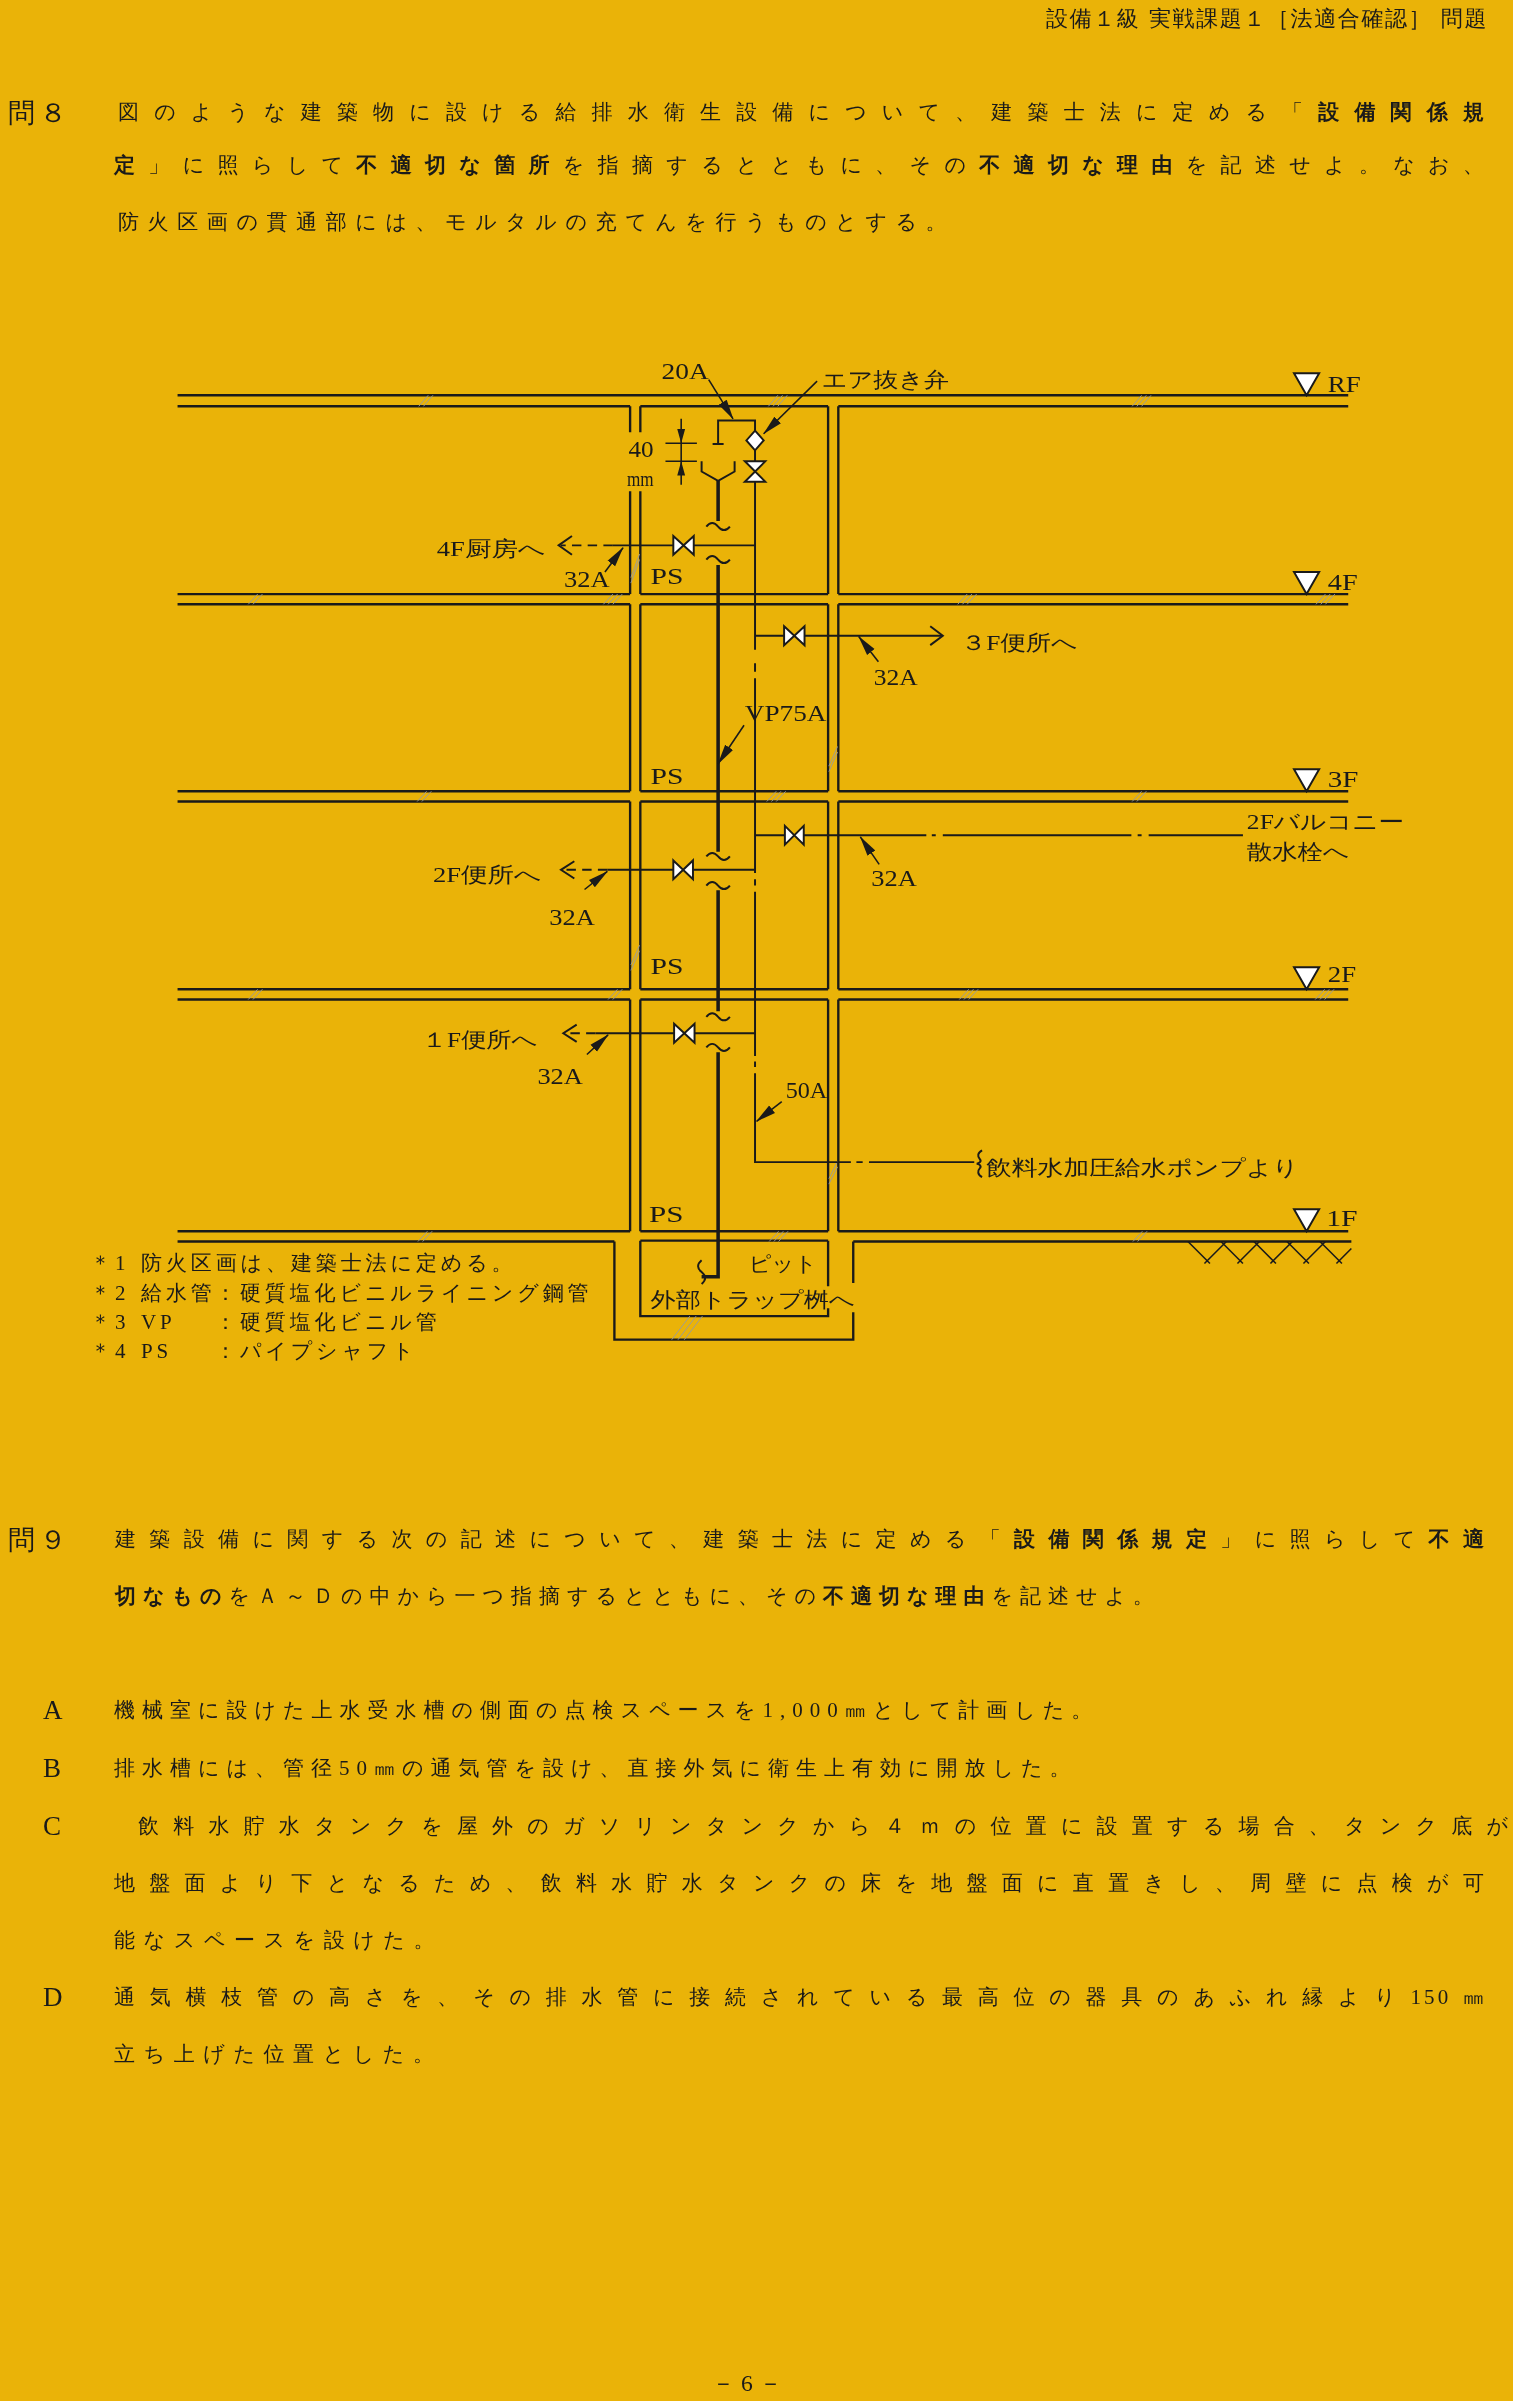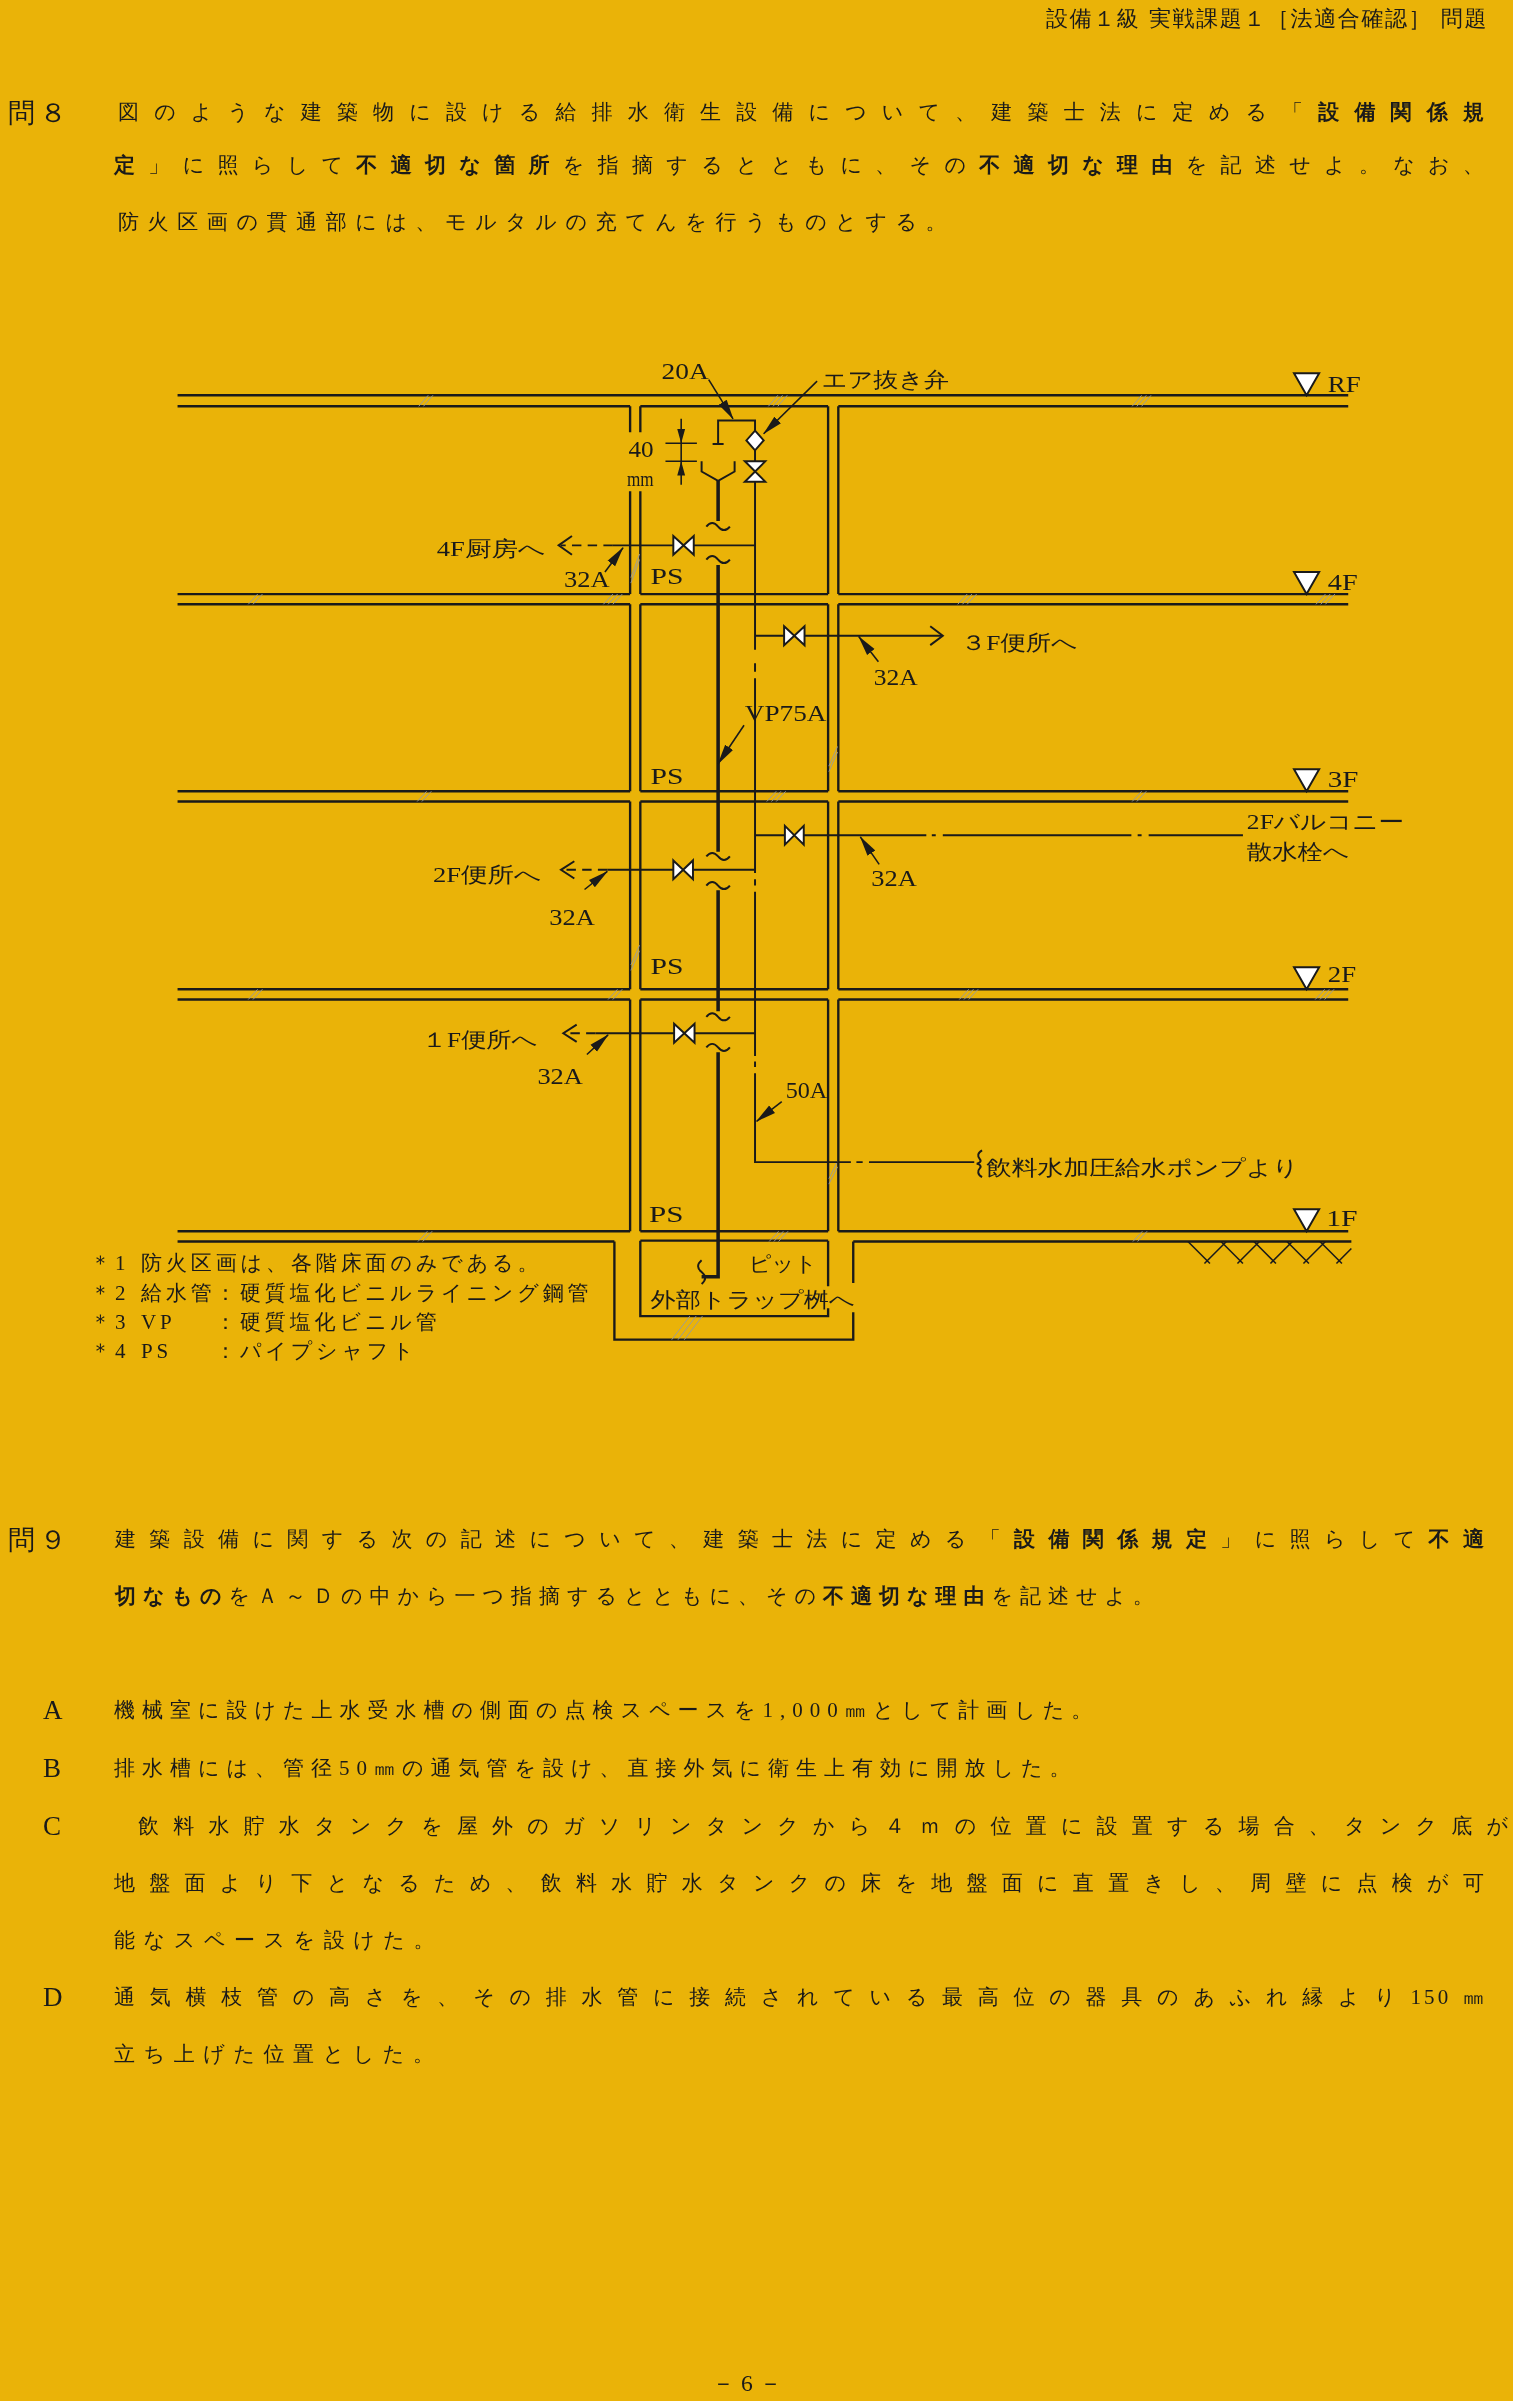--- a/index.html
+++ b/index.html
@@ -176,21 +176,21 @@
     <text class="dl" x="828" y="998" textLength="42" lengthAdjust="spacingAndGlyphs">PS</text>
     <text class="dl" x="828" y="1240" textLength="42" lengthAdjust="spacingAndGlyphs">PS</text>
     <text class="dl" x="826" y="1555" textLength="44" lengthAdjust="spacingAndGlyphs">PS</text>
 
     <text class="dls" x="953" y="1617" textLength="87" lengthAdjust="spacingAndGlyphs">ピット</text>
     <text class="dls" x="828" y="1663" textLength="260" lengthAdjust="spacingAndGlyphs">外部トラップ桝へ</text>
   </svg>
 
   <div>
     <div class="note" style="left:90px;top:1251px;">＊1</div>
-    <div class="note" style="left:141px;top:1251px;">防火区画は、各階床面のみである。</div>
+    <div class="note" style="left:141px;top:1251px;">防火区画は、建築士法に定める。</div>
 
     <div class="note" style="left:90px;top:1281px;">＊2</div>
     <div class="note" style="left:141px;top:1281px;">給水管</div>
     <div class="note" style="left:215px;top:1281px;">：硬質塩化ビニルライニング鋼管</div>
 
     <div class="note" style="left:90px;top:1310px;">＊3</div>
     <div class="note" style="left:141px;top:1310px;">VP</div>
     <div class="note" style="left:215px;top:1310px;">：硬質塩化ビニル管</div>
 
     <div class="note" style="left:90px;top:1339px;">＊4</div>

